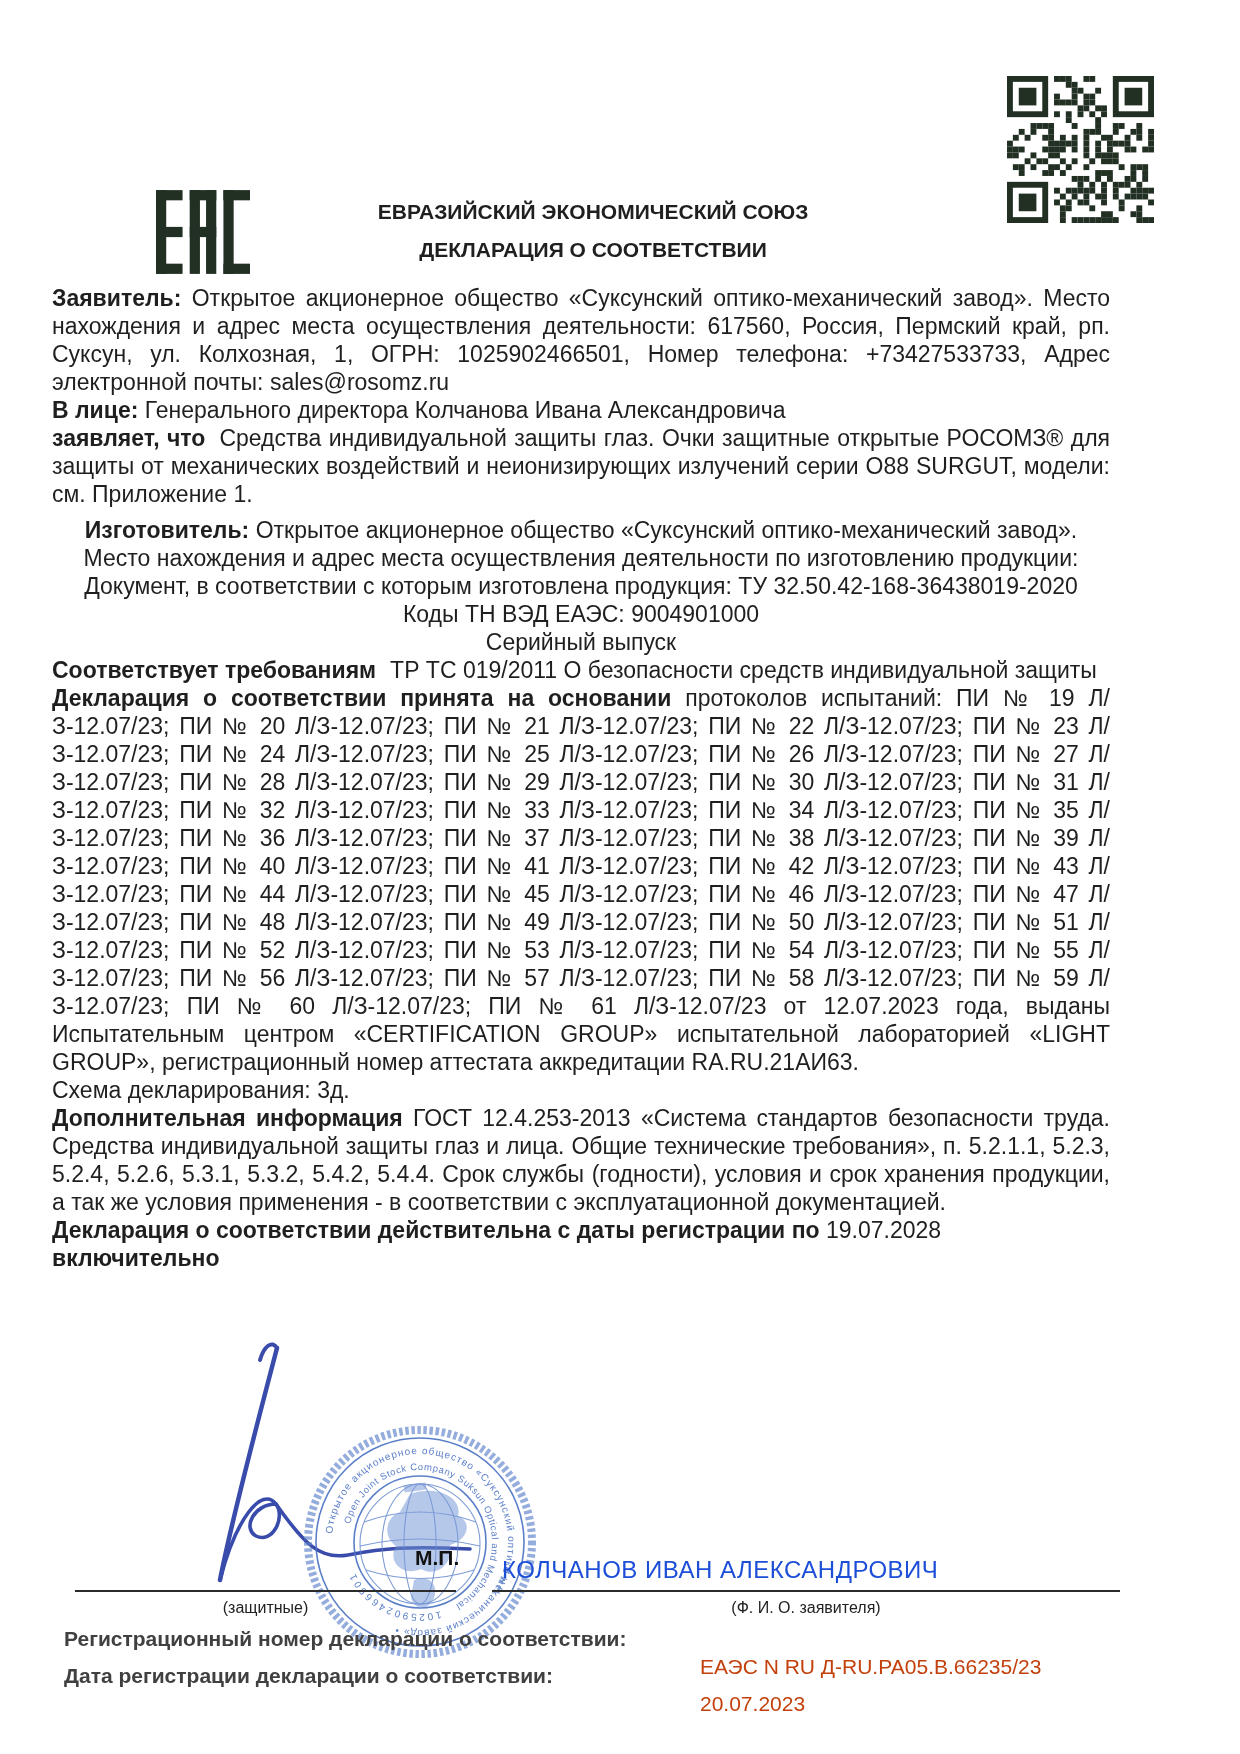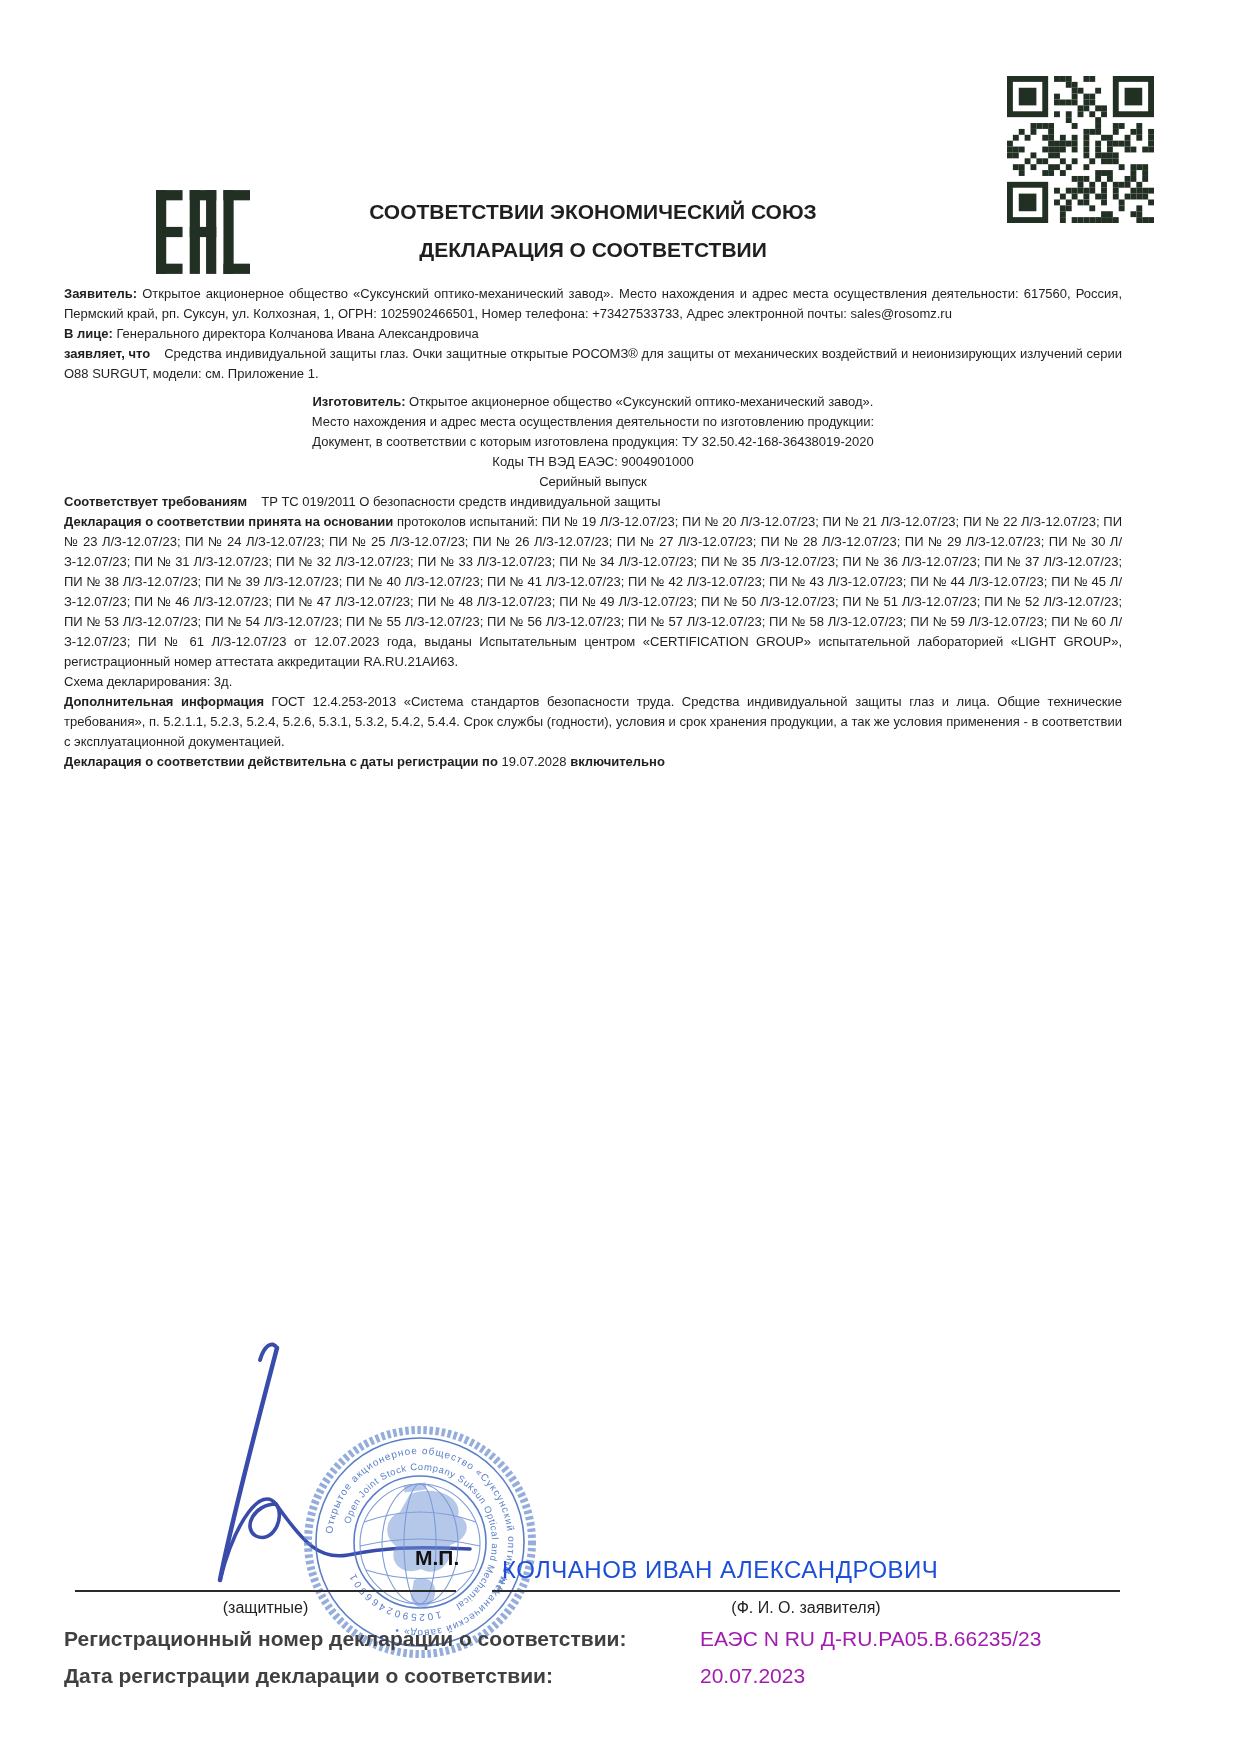--- a/index.html
+++ b/index.html
@@ -8,40 +8,40 @@
     background:#ffffff;overflow:hidden;
     font-family:"Liberation Sans", sans-serif;color:#1f1f1f;
   }
   
   .eac-mark{position:absolute;left:156px;top:190px;width:94px;height:84px;}
   .titles{position:absolute;left:64px;top:200px;width:1058px;text-align:center;}
   .title1{font-size:21px;font-weight:bold;margin:0;}
   .title2{font-size:21px;font-weight:bold;margin:14px 0 0 0;}
   .qr{position:absolute;left:1007px;top:76px;width:147px;height:147px;}
   
-  .body-col{position:absolute;left:64px;top:284px;width:1058px;font-size:13px;line-height:20px;}
+  .body-col{position:absolute;left:52px;top:284px;width:1058px;font-size:23px;line-height:28px;}
   .body-col p{margin:0;}
   .just{text-align:justify;}
   .mt3{margin-top:3px;}  .mt5{margin-top:5px;}  .mt8{margin-top:8px;text-align:center;}
   .mt9{margin-top:9px;}  .mt25{margin-top:25px;} .mt30{margin-top:30px;}
   b{font-weight:bold;}
   .gap2{display:inline-block;width:14px;}
   
   .signature-svg{position:absolute;left:64px;top:1318px;width:420px;height:280px;}
   .stamp-svg{position:absolute;left:300px;top:1422px;width:240px;height:240px;opacity:.92;}
   .mp{position:absolute;left:415px;top:1546px;font-size:21px;font-weight:bold;color:#111;}
   .fio-name{position:absolute;left:502px;top:1556px;font-size:24px;letter-spacing:.5px;color:#1d4ed8;}
   .uline{position:absolute;height:0;border-top:2px solid #2b2b2b;top:1590px;}
   .uline-sign{left:75px;width:381px;}
   .uline-fio{left:492px;width:628px;}
   .caption{position:absolute;top:1599px;font-size:16px;color:#222;text-align:center;}
   .cap-sign{left:75px;width:381px;}
   .cap-fio{left:492px;width:628px;}
   .reg-label{position:absolute;left:64px;font-size:21px;font-weight:bold;color:#404040;}
-  .reg-value{position:absolute;left:700px;font-size:21px;color:#a21caf;}
+  .reg-value{position:absolute;left:700px;font-size:21px;color:#c2410c;margin-top:28px;}
   .row-number{top:1627px;}
   .row-date{top:1664px;}
 </style>
 </head>
 <body>
 
 <div class="page">
 
   <svg class="eac-mark" viewBox="0 0 92 82">
     <g fill="#223024">
@@ -263,21 +263,21 @@
       <rect x="11.76" y="11.76" width="17.64" height="17.64" fill="#223024"></rect>
       <rect x="105.84" y="0" width="41.16" height="41.16" fill="#223024"></rect>
       <rect x="111.72" y="5.88" width="29.4" height="29.4" fill="#fff"></rect>
       <rect x="117.6" y="11.76" width="17.64" height="17.64" fill="#223024"></rect>
       <rect x="0" y="105.84" width="41.16" height="41.16" fill="#223024"></rect>
       <rect x="5.88" y="111.72" width="29.4" height="29.4" fill="#fff"></rect>
       <rect x="11.76" y="117.6" width="17.64" height="17.64" fill="#223024"></rect>
     </svg>
 
   <div class="titles">
-    <p class="title1">СООТВЕТСТВИИ ЭКОНОМИЧЕСКИЙ СОЮЗ</p>
+    <p class="title1">ЕВРАЗИЙСКИЙ ЭКОНОМИЧЕСКИЙ СОЮЗ</p>
     <p class="title2">ДЕКЛАРАЦИЯ О СООТВЕТСТВИИ</p>
   </div>
 
   <div class="body-col">
 
     <p class="just"><b>Заявитель:</b> <span>Открытое акционерное общество «Суксунский оптико-механический завод». Место нахождения и адрес места осуществления деятельности: 617560, Россия, Пермский край, рп. Суксун, ул. Колхозная, 1, ОГРН: 1025902466501, Номер телефона: +73427533733, Адрес электронной почты: sales@rosomz.ru</span></p>
 
     <p class="mt3"><b>В лице:</b> <span>Генерального директора Колчанова Ивана Александровича</span></p>
 
     <p class="just mt5"><b>заявляет, что</b><span class="gap2"></span><span>Средства индивидуальной защиты глаз. Очки защитные открытые РОСОМЗ® для защиты от механических воздействий и неионизирующих излучений серии О88 SURGUT, модели: см. Приложение 1.</span></p>

